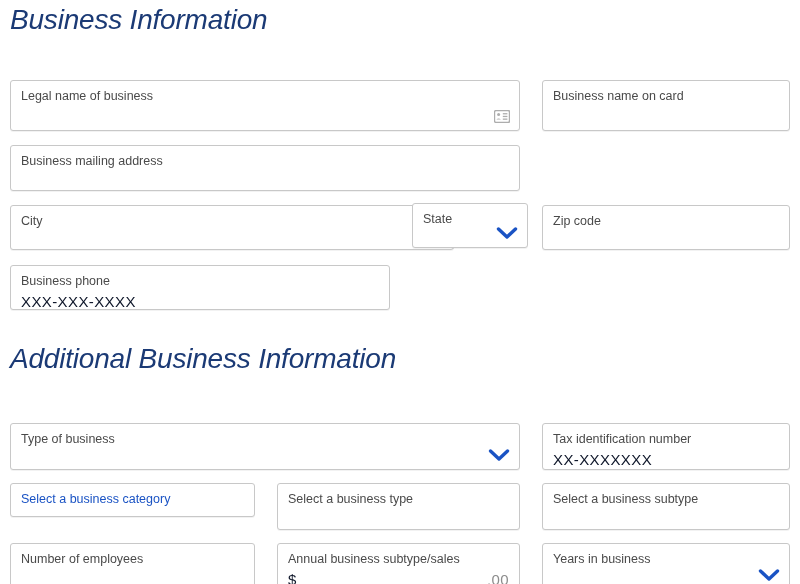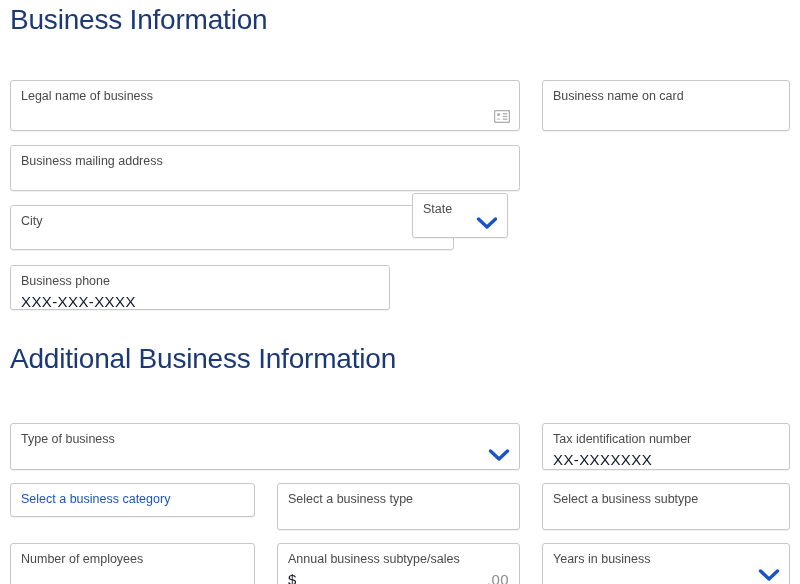--- a/index.html
+++ b/index.html
@@ -23,20 +23,21 @@
   
   .section-heading {
     position: absolute;
     font-family: "Liberation Sans", sans-serif;
     font-size: 28px;
     font-weight: 400;
     color: #1b3a75;
     letter-spacing: -0.2px;
     white-space: nowrap;
     line-height: 1;
+    font-style: italic;
   }
   #heading-business { left: 10px; top: 6px; }
   #heading-additional { left: 10px; top: 345px; }
 
   
   .field {
     position: absolute;
     box-sizing: border-box;
     background: #ffffff;
     border: 1px solid #c8c8c8;
@@ -123,29 +124,32 @@
   </div>
 
   <div class="field" style="left:10px; top:129px; width:510px; height:46px;">
     <span class="label">Business mailing address</span>
   </div>
 
   <div class="field" style="left:10px; top:189px; width:444px; height:45px;">
     <span class="label">City</span>
   </div>
 
-  <div class="field" style="left:412px; top:177px; width:96px; height:45px;">
+  <div class="field" style="left:412px; top:187px; width:116px; height:45px;">
     <span class="label">State</span>
     <span class="chevron">
       <svg width="22" height="14" viewBox="0 0 22 14" xmlns="http://www.w3.org/2000/svg">
         <path d="M2.5 3 L11 11 L19.5 3" fill="none" stroke="#1a53c4" stroke-width="3.4" stroke-linecap="round" stroke-linejoin="round"></path>
       </svg>
     </span>
   </div>
 
+  <div class="field" style="left:542px; top:189px; width:248px; height:45px;">
+    <span class="label">Zip code</span>
+  </div>
 
   <div class="field" style="left:10px; top:249px; width:380px; height:45px;padding-left:48px;">
     <span class="label">Business phone</span>
     <span class="value">XXX-XXX-XXXX</span>
   </div>
 
   <div class="section-heading" id="heading-additional">Additional Business Information</div>
 
   <div class="field" style="left:10px; top:407px; width:510px; height:47px;">
     <span class="label">Type of business</span>

